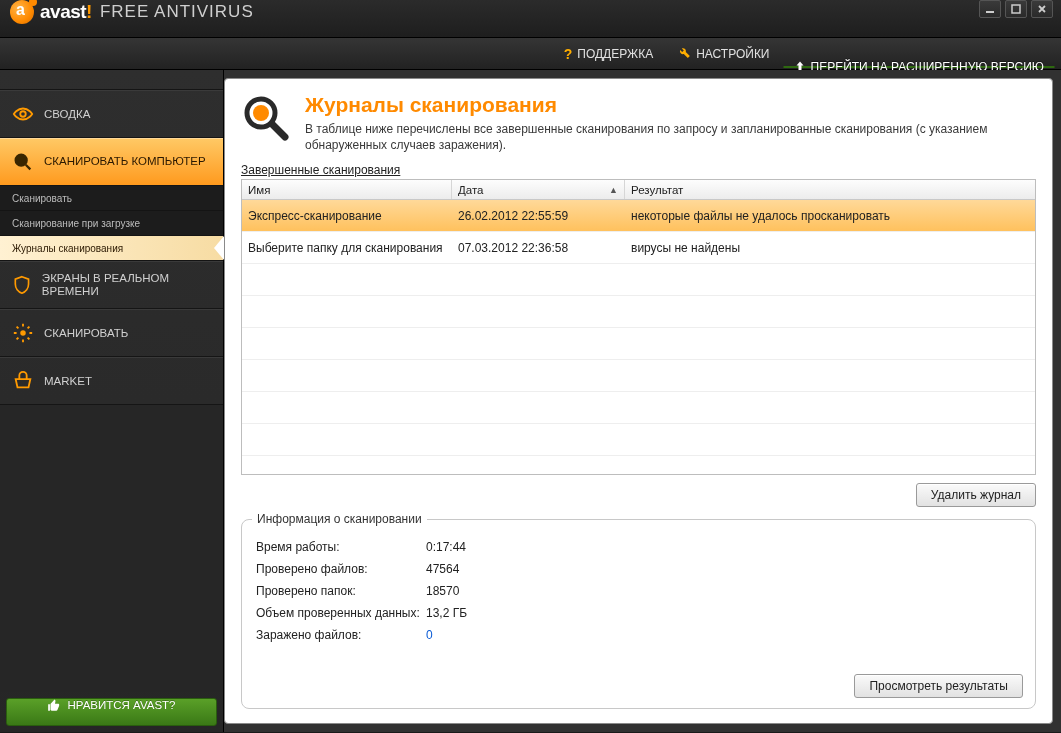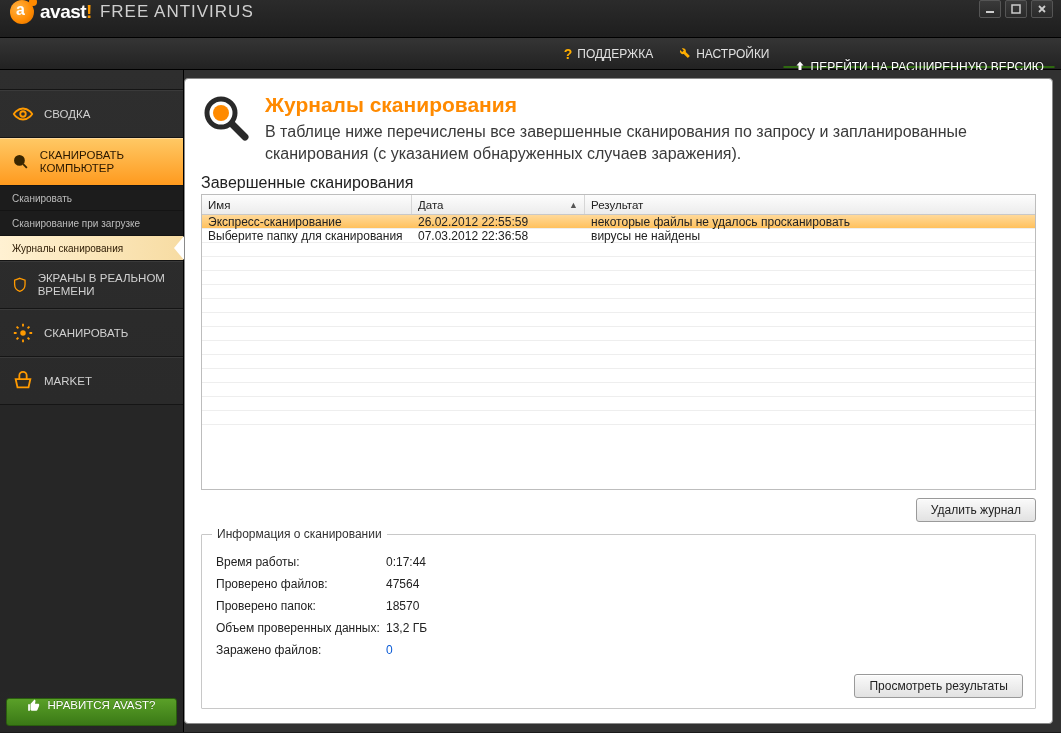--- a/index.html
+++ b/index.html
@@ -17,65 +17,65 @@
   .win-btn { width: 22px; height: 18px; background: linear-gradient(to bottom, #3a3a3a, #2a2a2a); border: 1px solid #555; border-radius: 2px; display: flex; align-items: center; justify-content: center; color: #aaa; font-size: 11px; cursor: pointer; }
   .win-btn svg { width: 10px; height: 10px; }
   
   .menubar { height: 32px; background: linear-gradient(to bottom, #353535, #222); display: flex; align-items: stretch; justify-content: flex-end; padding-right: 6px; border-bottom: 1px solid #000; gap: 2px; }
   .menubtn { display: flex; align-items: center; gap: 5px; padding: 0 10px; color: #e0e0e0; font-size: 12px; cursor: pointer; border: 1px solid transparent; margin: 3px 0; border-radius: 2px; }
   .menubtn .ico { color: #ffae00; font-size: 14px; font-weight: bold; }
   .menubtn.upgrade { background: linear-gradient(to bottom, #5ca82c, #3b7a14); border: 1px solid #2e6910; color: #fff; text-shadow: 0 -1px 0 rgba(0,0,0,0.4); margin-top: 28px; }
   .menubtn.upgrade .ico { color: #fff; }
   
   .shell { display: flex; height: 662px; }
-  .sidebar { width: 184px; background: linear-gradient(to bottom, #2e2e2e, #262626); display: flex; flex-direction: column; border-right: 1px solid #000; }
+  .sidebar { width: 224px; background: linear-gradient(to bottom, #2e2e2e, #262626); display: flex; flex-direction: column; border-right: 1px solid #000; }
   .nav-item { height: 48px; display: flex; align-items: center; gap: 10px; padding: 0 12px; color: #d0d0d0; font-size: 11.5px; cursor: pointer; border-bottom: 1px solid #151515; border-top: 1px solid #3a3a3a; }
   .nav-item .nav-ico { width: 22px; height: 22px; display: flex; align-items: center; justify-content: center; }
   .nav-item.active { background: linear-gradient(to bottom, #ffc864, #ff9a1e); color: #2a1800; border-top-color: #ffd998; }
   .nav-item.active .nav-ico svg * { stroke: #3a2600; fill: #3a2600; }
   .nav-label-multi { line-height: 1.15; }
   .sub-item { height: 25px; display: flex; align-items: center; padding: 0 12px; color: #bcbcbc; font-size: 10px; cursor: pointer; background: #1c1c1c; border-bottom: 1px solid #141414; }
   .sub-item.active { background: linear-gradient(to right, #fff1d2, #f7dca3); color: #2a1800; position: relative; }
   .sub-item.active::after { content: ""; position: absolute; right: -1px; top: 0; width: 10px; height: 100%; background: #fff; clip-path: polygon(0 50%, 100% 0, 100% 100%); }
   .sidebar-spacer { flex: 1; background: #262626; }
   .like-btn { margin: 6px; height: 28px; background: linear-gradient(to bottom, #5aa028, #3a7916); border: 1px solid #2a5e0e; border-radius: 3px; display: flex; align-items: flex-start; justify-content: center; gap: 6px; color: #fff; font-size: 11.5px; cursor: pointer; text-shadow: 0 -1px 0 rgba(0,0,0,0.3); }
   
   .main { flex: 1; background: #313131; padding: 8px 8px 8px 0; }
   .panel { background: #fff; width: 100%; height: 100%; border-radius: 4px; border: 1px solid #8a8a8a; padding: 14px 16px; display: flex; flex-direction: column; }
   
   .pg-head { display: flex; gap: 14px; padding-bottom: 10px; }
   .pg-ico { width: 50px; height: 50px; }
   .pg-ico svg { width: 50px; height: 50px; }
   .pg-title { color: #ff8a00; font-size: 21px; font-weight: 600; margin-bottom: 4px; }
-  .pg-desc { color: #3a3a3a; font-size: 16px; line-height: 1.35; max-width: 720px; }
-  
-  .grp-label { font-size: 16px; color: #222; margin-bottom: 2px; }
+  .pg-desc { color: #3a3a3a; font-size: 12px; line-height: 1.35; max-width: 720px; }
+  
+  .grp-label { font-size: 12px; color: #222; margin-bottom: 2px; text-decoration: underline; }
   .table-wrap { border: 1px solid #bdbdbd; background: #fff; }
   .thead { display: flex; background: linear-gradient(to bottom, #fdfdfd, #ececec); height: 20px; font-size: 11.5px; color: #222; border-bottom: 1px solid #c8c8c8; }
   .th { padding: 2px 6px; border-right: 1px solid #d6d6d6; display: flex; align-items: center; position: relative; cursor: pointer; }
   .th .sort { margin-left: auto; font-size: 9px; color: #555; }
   .th:nth-child(1){ width: 210px; }
   .th:nth-child(2){ width: 173px; }
   .th:nth-child(3){ flex: 1; }
   .th:last-child { border-right: none; text-align: center; }
   .tbody { height: 274px; overflow-y: scroll; }
-  .tr { display: flex; height: 14px; font-size: 12px; color: #222; border-bottom: 1px solid #eee; align-items: center; }
+  .tr { display: flex; height: 32px; font-size: 12px; color: #222; border-bottom: 1px solid #eee; align-items: center; }
   .tr.sel { background: linear-gradient(to bottom, #ffd999, #ffc15d); }
   .td { padding: 0 6px; overflow: hidden; white-space: nowrap; }
   .td:nth-child(1){ width: 210px; }
   .td:nth-child(2){ width: 173px; }
   .td:nth-child(3){ flex: 1; }
   .tbody::-webkit-scrollbar { width: 17px; }
   .tbody::-webkit-scrollbar-track { background: #f0f0f0; border-left: 1px solid #d4d4d4; }
   .tbody::-webkit-scrollbar-thumb { background: #c8c8c8; border: 1px solid #aaa; }
   
   .row-btn { display: flex; justify-content: flex-end; padding: 8px 0 12px; }
   .btn { background: linear-gradient(to bottom, #fafafa, #e2e2e2); border: 1px solid #9a9a9a; border-radius: 3px; padding: 4px 14px; font-size: 12px; color: #222; cursor: pointer; box-shadow: inset 0 1px 0 #fff; }
   
-  .info-box { border: 1px solid #c8c8c8; border-radius: 1px; padding: 10px 14px 12px; position: relative; flex: 1; }
+  .info-box { border: 1px solid #c8c8c8; border-radius: 8px; padding: 10px 14px 12px; position: relative; flex: 1; }
   .info-legend { position: absolute; top: -8px; left: 10px; background: #fff; padding: 0 5px; font-size: 12px; color: #333; }
   .info-grid { display: grid; grid-template-columns: 170px auto; row-gap: 8px; font-size: 12px; color: #222; padding-top: 10px; max-width: 400px; }
   .info-grid .v.blue { color: #0a5bd6; }
   .info-footer-btn { position: absolute; right: 12px; bottom: 10px; }
 </style>
 </head>
 <body>
 
 <div class="titlebar">
   <div class="logo-wrap">

